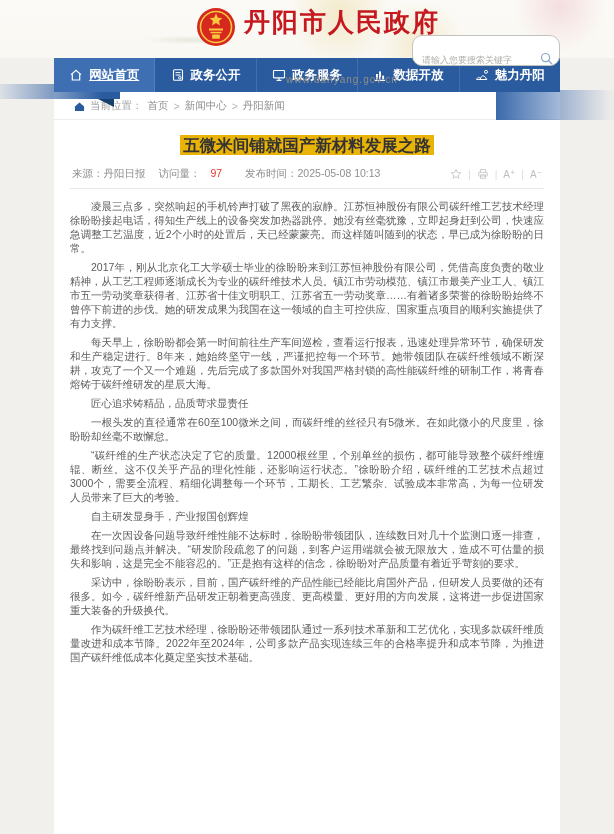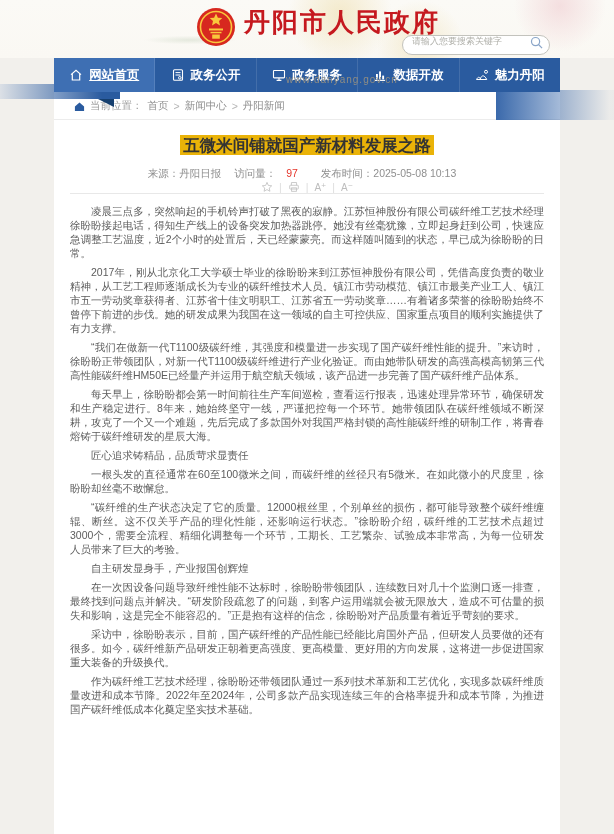--- a/index.html
+++ b/index.html
@@ -20,23 +20,23 @@
       radial-gradient(ellipse at 190px 40px, rgba(214,222,206,.6), rgba(214,222,206,0) 46px),
       linear-gradient(#fbfaf6,#faf8f3);
     z-index:5;
   }
   .brand{ position:absolute; left:196px; top:7px; display:flex; align-items:flex-start; gap:8px; cursor:pointer; }
   .emblem{ width:40px; height:40px; flex:0 0 auto; }
   .brand-text{ display:flex; flex-direction:column; align-items:center;gap:36px; }
   .site-name{ font-size:26px; font-weight:bold; color:#c5191f; letter-spacing:2px; line-height:30px; white-space:nowrap; }
   .site-url{ font-size:10px; color:#8f8d84; letter-spacing:1px; margin-top:1px; }
   .search-box{
-    position:absolute; right:64px; top:35px; width:148px; height:20px;
+    position:absolute; right:54px; top:35px; width:148px; height:31px;
     background:#fff; border:1px solid #c3c3bd; border-radius:10px;
-    display:flex; align-items:flex-start; padding:0 6px 0 9px;
+    display:flex; align-items:flex-end; padding:0 6px 0 9px;
   }
   .search-box input{
     flex:1; border:none; outline:none; background:transparent;
     font-size:9px; color:#666; font-family:inherit; min-width:0;
   }
   .search-box input::placeholder{ color:#b0b0aa; }
   .search-btn{ width:13px; height:13px; flex:0 0 auto; cursor:pointer; }
   
   .navbar{
     position:relative; margin:0 54px; height:34px;
@@ -81,23 +81,22 @@
   }
   .breadcrumb .crumb{ color:#8f8f8f; cursor:pointer; }
   .breadcrumb .sep{ color:#b5b5b5; }
   .title-row{ text-align:center; padding:13px 16px 5px; }
   .title-row .highlight{
     font-size:16.5px; font-weight:bold; color:#333;
     background:#eab308; padding:1px 3px; line-height:24px;
   }
   .meta-row{
     display:flex; justify-content:space-between; align-items:center;
-    margin:0 16px; padding:5px 2px 0; font-size:10.5px; color:#8f8f8f;
+    margin:0 16px; padding:5px 2px 7px; font-size:10.5px; color:#8f8f8f;
     border-bottom:1px solid #e8e8e8;
-    flex-direction:column;
   }
   .meta-left span{ margin-right:10px; white-space:nowrap; }
   .visits-count{ color:#e5352b; }
   .meta-tools{ display:flex; align-items:center; gap:6px; color:#cfcfcf; }
   .tool{ cursor:pointer; color:#bdbdbd; font-size:10px; display:flex; align-items:center; }
   .tool-sep{ color:#dddddd; }
   
   .article-body{ padding:6px 16px 10px; }
   .para{
     font-size:10.5px; color:#5c5c5c; line-height:14px;
@@ -216,21 +215,20 @@
       <span class="tool-sep">|</span>
       <span class="tool">A⁺</span>
       <span class="tool-sep">|</span>
       <span class="tool">A⁻</span>
     </div>
   </div>
 
   <div class="article-body">
     <p class="para">凌晨三点多，突然响起的手机铃声打破了黑夜的寂静。江苏恒神股份有限公司碳纤维工艺技术经理徐盼盼接起电话，得知生产线上的设备突发加热器跳停。她没有丝毫犹豫，立即起身赶到公司，快速应急调整工艺温度，近2个小时的处置后，天已经蒙蒙亮。而这样随叫随到的状态，早已成为徐盼盼的日常。</p>
     <p class="para">2017年，刚从北京化工大学硕士毕业的徐盼盼来到江苏恒神股份有限公司，凭借高度负责的敬业精神，从工艺工程师逐渐成长为专业的碳纤维技术人员。镇江市劳动模范、镇江市最美产业工人、镇江市五一劳动奖章获得者、江苏省十佳文明职工、江苏省五一劳动奖章……有着诸多荣誉的徐盼盼始终不曾停下前进的步伐。她的研发成果为我国在这一领域的自主可控供应、国家重点项目的顺利实施提供了有力支撑。</p>
-    <p class="para">“我们在做新一代T1100级碳纤维，其强度和模量进一步实现了国产碳纤维性能的提升。”来访时，徐盼盼正带领团队，对新一代T1100级碳纤维进行产业化验证。而由她带队研发的高强高模高韧第三代高性能碳纤维HM50E已经量产并运用于航空航天领域，该产品进一步完善了国产碳纤维产品体系。</p>
     <p class="para">每天早上，徐盼盼都会第一时间前往生产车间巡检，查看运行报表，迅速处理异常环节，确保研发和生产稳定进行。8年来，她始终坚守一线，严谨把控每一个环节。她带领团队在碳纤维领域不断深耕，攻克了一个又一个难题，先后完成了多款国外对我国严格封锁的高性能碳纤维的研制工作，将青春熔铸于碳纤维研发的星辰大海。</p>
     <p class="para">匠心追求铸精品，品质苛求显责任</p>
     <p class="para">一根头发的直径通常在60至100微米之间，而碳纤维的丝径只有5微米。在如此微小的尺度里，徐盼盼却丝毫不敢懈怠。</p>
     <p class="para">“碳纤维的生产状态决定了它的质量。12000根丝里，个别单丝的损伤，都可能导致整个碳纤维缠辊、断丝。这不仅关乎产品的理化性能，还影响运行状态。”徐盼盼介绍，碳纤维的工艺技术点超过3000个，需要全流程、精细化调整每一个环节，工期长、工艺繁杂、试验成本非常高，为每一位研发人员带来了巨大的考验。</p>
     <p class="para">自主研发显身手，产业报国创辉煌</p>
     <p class="para">在一次因设备问题导致纤维性能不达标时，徐盼盼带领团队，连续数日对几十个监测口逐一排查，最终找到问题点并解决。“研发阶段疏忽了的问题，到客户运用端就会被无限放大，造成不可估量的损失和影响，这是完全不能容忍的。”正是抱有这样的信念，徐盼盼对产品质量有着近乎苛刻的要求。</p>
     <p class="para">采访中，徐盼盼表示，目前，国产碳纤维的产品性能已经能比肩国外产品，但研发人员要做的还有很多。如今，碳纤维新产品研发正朝着更高强度、更高模量、更好用的方向发展，这将进一步促进国家重大装备的升级换代。</p>
     <p class="para">作为碳纤维工艺技术经理，徐盼盼还带领团队通过一系列技术革新和工艺优化，实现多款碳纤维质量改进和成本节降。2022年至2024年，公司多款产品实现连续三年的合格率提升和成本节降，为推进国产碳纤维低成本化奠定坚实技术基础。</p>
 
   </div>

